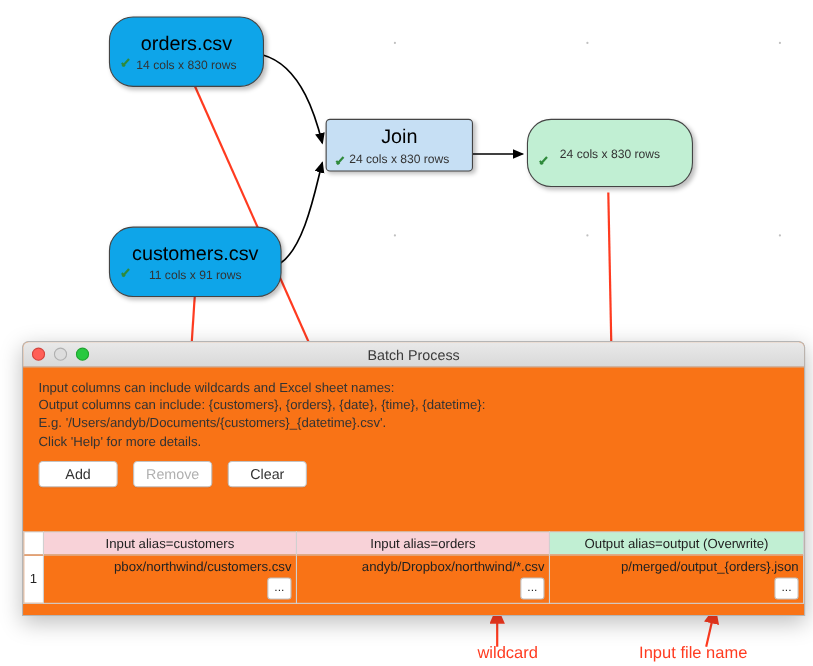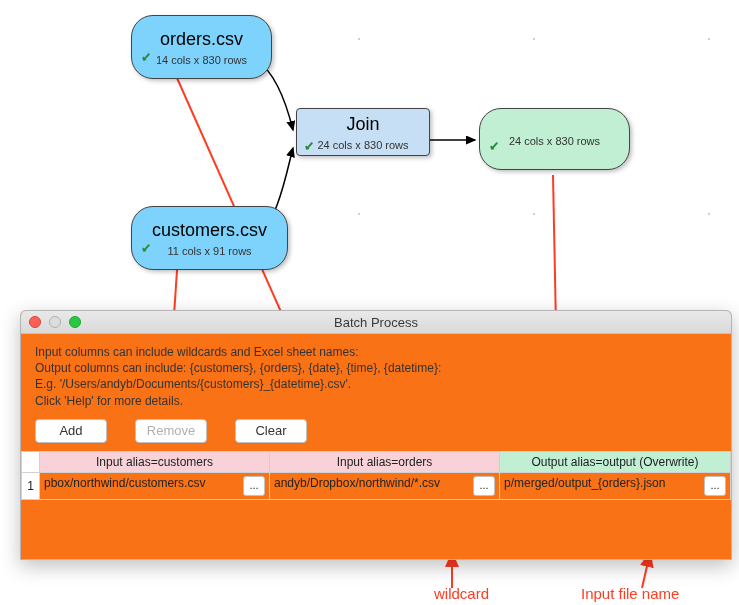--- a/index.html
+++ b/index.html
@@ -22,21 +22,21 @@
     box-sizing: border-box;
     display: flex;
     flex-direction: column;
     align-items: center;
     justify-content: center;
     padding: 4px 8px;
     box-shadow: 2px 2px 4px rgba(0,0,0,0.25);
   }
   .node-title { font-size: 18px; font-weight: 400; color:#000; }
   .node-sub { font-size: 11px; color:#333; margin-top:4px; }
-  .node-pink { background: #7dd3fc; margin-left: 32px; }
+  .node-pink { background: #0ea5e9; }
   .node-blue { background: #c6dff4; border-radius: 4px; }
   .node-green { background: #c1efd3; }
 
   .check {
     position: absolute;
     width: 14px; height: 14px;
   }
   .check::before {
     content: "";
     position: absolute;
@@ -82,50 +82,50 @@
   .tl-gray { background:#ddd; border:0.5px solid #b0b0b0; }
   .tl-green { background:#28c940; border:0.5px solid #1fa52f; }
   .tl-title { position:absolute; left:0; right:0; text-align:center; font-size:13px; color:#3a3a3a; }
 
   .instructions {
     padding: 10px 14px 6px 14px;
     font-size: 12px;
     line-height: 1.35;
     color: #333;
   }
-  .btn-row { display:flex; gap:28px; padding: 4px 14px 8px 14px; }
+  .btn-row { display:flex; gap:14px; padding: 4px 14px 8px 14px; }
   .mac-btn {
     background: #fff;
     border: 1px solid #c2c2c2;
     border-radius: 4px;
     height: 22px;
     min-width: 70px;
     font-size: 13px;
     display: flex; align-items:center; justify-content:center;
     box-shadow: 0 1px 0 rgba(0,0,0,0.05);
     color:#333;
   }
   .mac-btn.disabled { color:#b0b0b0; }
 
-  .table { width: 100%; border-collapse: collapse; }
+  .table { width: 100%; border-collapse: collapse; margin-top: 32px; }
   .table th, .table td {
     border: 1px solid #d0d0d0;
     font-size: 12px;
     padding: 3px 4px;
     height: 20px;
     box-sizing: border-box;
     overflow: hidden;
     white-space: nowrap;
   }
   .table th { font-weight: 400; }
   .th-num { width: 18px; background:#fff; }
   .th-pink { background:#f8d2d8; width:230px; }
   .th-green { background:#c1efd3; }
   .td-num { text-align:center; background:#fff; width:18px; }
-  .cell-wrap { display:flex; align-items:flex-start; gap:3px; }
+  .cell-wrap { display:flex; align-items:flex-end; gap:3px;flex-direction:column; }
   .cell-text { flex:1; overflow:hidden; white-space:nowrap; }
   .dots-btn {
     width:20px; height:18px;
     background:#fff; border:1px solid #c2c2c2; border-radius:3px;
     font-size:11px; display:flex; align-items:center; justify-content:center;
     line-height:1;
   }
 
   .svg-overlay { position:absolute; left:0; top:0; pointer-events:none; }
 

